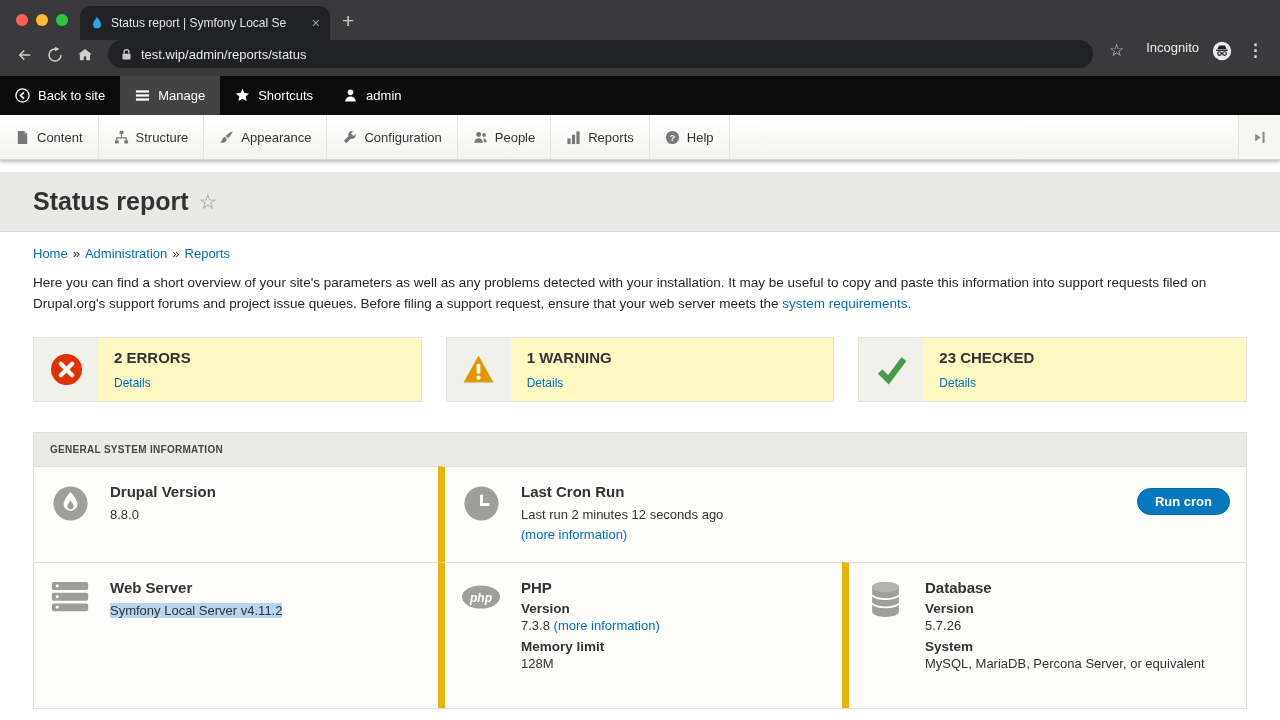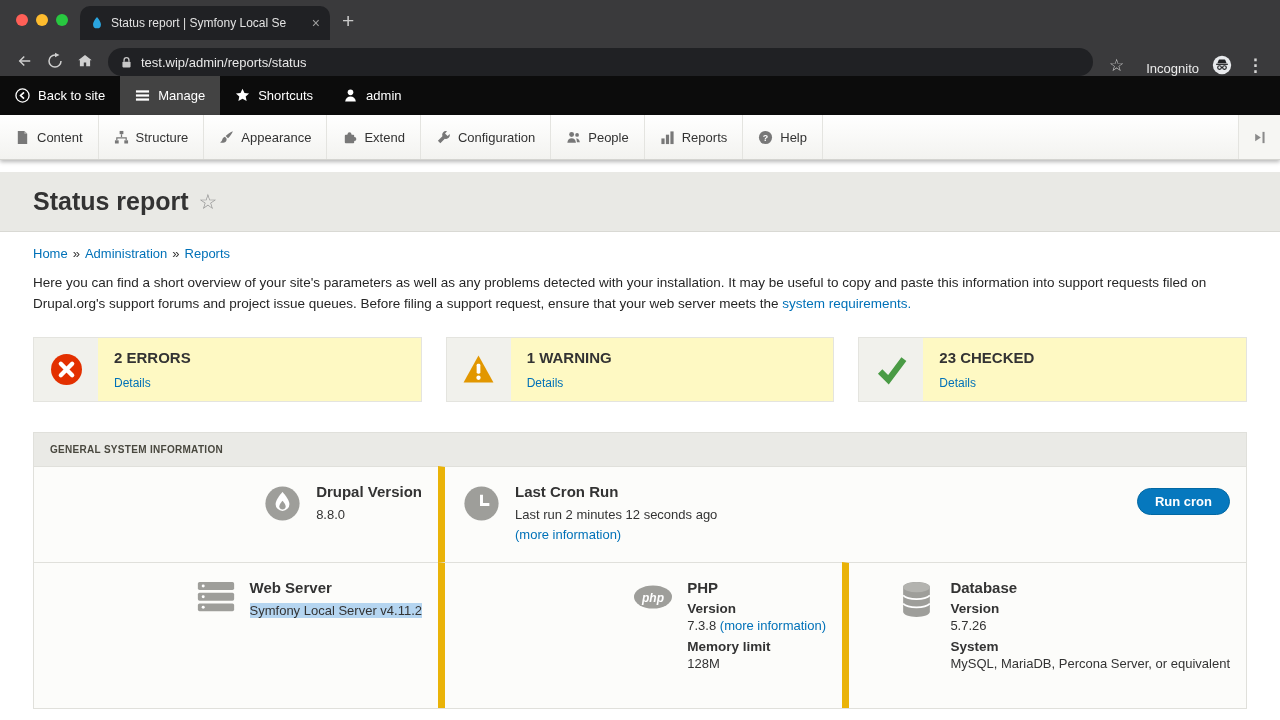--- a/index.html
+++ b/index.html
@@ -9,21 +9,21 @@
   
   .tabstrip { height:40px; background:#3a3a3c; display:flex; align-items:flex-end; }
   .traffic { display:flex; gap:8px; align-self:center; padding:0 12px 0 16px; }
   .light { width:12px; height:12px; border-radius:50%; }
   .light.red{ background:#ff5f57; } .light.yellow{ background:#febc2e; } .light.green{ background:#28c840; }
   .tab { height:34px; width:250px; background:#202124; border-radius:10px 10px 0 0; display:flex; align-items:center; padding:0 10px; gap:7px; }
   .tab-title { flex:1; font-size:12px; color:#e2e2e2; white-space:nowrap; overflow:hidden; }
   .tab-close { color:#9f9f9f; font-size:14px; line-height:1; }
   .newtab { color:#c9c9c9; font-size:21px; align-self:center; margin-left:12px; line-height:1; }
 
-  .addressbar { height:36px; background:#3a3a3c; display:flex; align-items:flex-end; padding:0 10px; }
+  .addressbar { height:36px; background:#3a3a3c; display:flex; align-items:flex-start; padding:0 10px; }
   .nav-btn { width:30px; height:30px; display:flex; align-items:center; justify-content:center; }
   .nav-btn svg { width:18px; height:18px; }
   .urlbox { flex:1; height:28px; background:#202124; border-radius:14px; display:flex; align-items:center; gap:8px; padding:0 12px; margin:0 8px; }
   .url-text { font-size:13px; color:#e8e8e8; }
   .bookmark-star { color:#cfcfcf; font-size:17px; padding:0 8px; }
   .incog-label { color:#ececec; font-size:13px; padding:0 8px 0 14px; }
   .kebab { color:#d5d5d5; font-size:17px; font-weight:bold; padding:0 6px 0 10px; letter-spacing:0; }
 
   
   .drupal-toolbar { height:39px; background:#0c0c0c; display:flex; align-items:stretch; color:#fff; font-size:13px; }
@@ -57,21 +57,21 @@
   .card-icon { width:64px; background:#f1f1ec; display:flex; align-items:center; justify-content:center; }
   .card-icon svg { width:33px; height:33px; }
   .card-body { display:flex; flex-direction:column; justify-content:center; padding:0 16px; }
   .card-label { font-size:15px; font-weight:bold; color:#333; }
   .card-details { font-size:12px; color:#0071b8; text-decoration:none; margin-top:10px; }
 
   .panel { margin-top:30px; border:1px solid #e0e0db; }
   .panel-header { background:#eaeae6; color:#49483f; font-size:10px; font-weight:bold; letter-spacing:.3px; padding:11px 16px; }
   .row1 { display:grid; grid-template-columns:1fr 2fr; }
   .row2 { display:grid; grid-template-columns:1fr 1fr 1fr; }
-  .cell { border-top:1px solid #e0e0db; background:#fcfcfa; padding:16px; display:flex; gap:14px; align-items:flex-start;justify-content:flex-end; }
+  .cell { border-top:1px solid #e0e0db; background:#fcfcfa; padding:16px; display:flex; gap:20px; align-items:flex-start; }
   .cell + .cell { border-left:7px solid #eab308; }
   .row1 .cell { min-height:96px; }
   .row2 .cell { min-height:146px; }
   .cell-icon { width:40px; flex-shrink:0; display:flex; justify-content:center; margin-top:2px; }
   .cell-icon svg { width:37px; height:37px; }
   .cell-icon.wide svg { width:40px; height:32px; }
   .cell-title { font-size:15px; font-weight:bold; color:#333; margin-bottom:5px; }
   .cell-text { font-size:13px; color:#333; line-height:20px; }
   .sub-label { font-size:13.5px; font-weight:bold; color:#333; margin-top:3px; }
   .info-link { color:#0071b8; text-decoration:none; }
@@ -206,30 +206,20 @@
       <svg viewBox="0 0 16 16" fill="#787878">
           <path d="M14.8 1.2c-2.2.6-6.1 3.6-7.7 5.2L9.6 8.9c1.6-1.6 4.6-5.5 5.2-7.7z"></path>
           <path d="M6.3 7.3C4.9 7.8 4 8.8 3.5 10.2 3.1 11.6 2.4 12.5 1.2 13.2c1.9.9 4.6.6 5.9-.7 1-1 1.3-2.5.8-3.7z"></path>
         </svg>
     </span>
     <span>Appearance</span>
   </div>
   <div class="menu-item">
     <span style="display:flex;">
       <svg viewBox="0 0 16 16" fill="#787878">
-          <rect x="3" y="5" width="10" height="9" rx="1"></rect>
-          <circle cx="8" cy="4.6" r="2.1"></circle>
-          <circle cx="13.2" cy="9.5" r="2.1"></circle>
-        </svg>
-    </span>
-    <span>Extend</span>
-  </div>
-  <div class="menu-item">
-    <span style="display:flex;">
-      <svg viewBox="0 0 16 16" fill="#787878">
           <path d="M14.6 4.2a4 4 0 0 1-5.2 5L4.6 14 2 11.4l4.8-4.8a4 4 0 0 1 5-5.2L9.6 3.6l2.8 2.8z"></path>
         </svg>
     </span>
     <span>Configuration</span>
   </div>
   <div class="menu-item">
     <span style="display:flex;">
       <svg viewBox="0 0 16 16" fill="#787878">
           <circle cx="6" cy="4.8" r="2.6"></circle>
           <path d="M1.4 13.5c.4-3.1 2.1-4.7 4.6-4.7s4.2 1.6 4.6 4.7z"></path>

